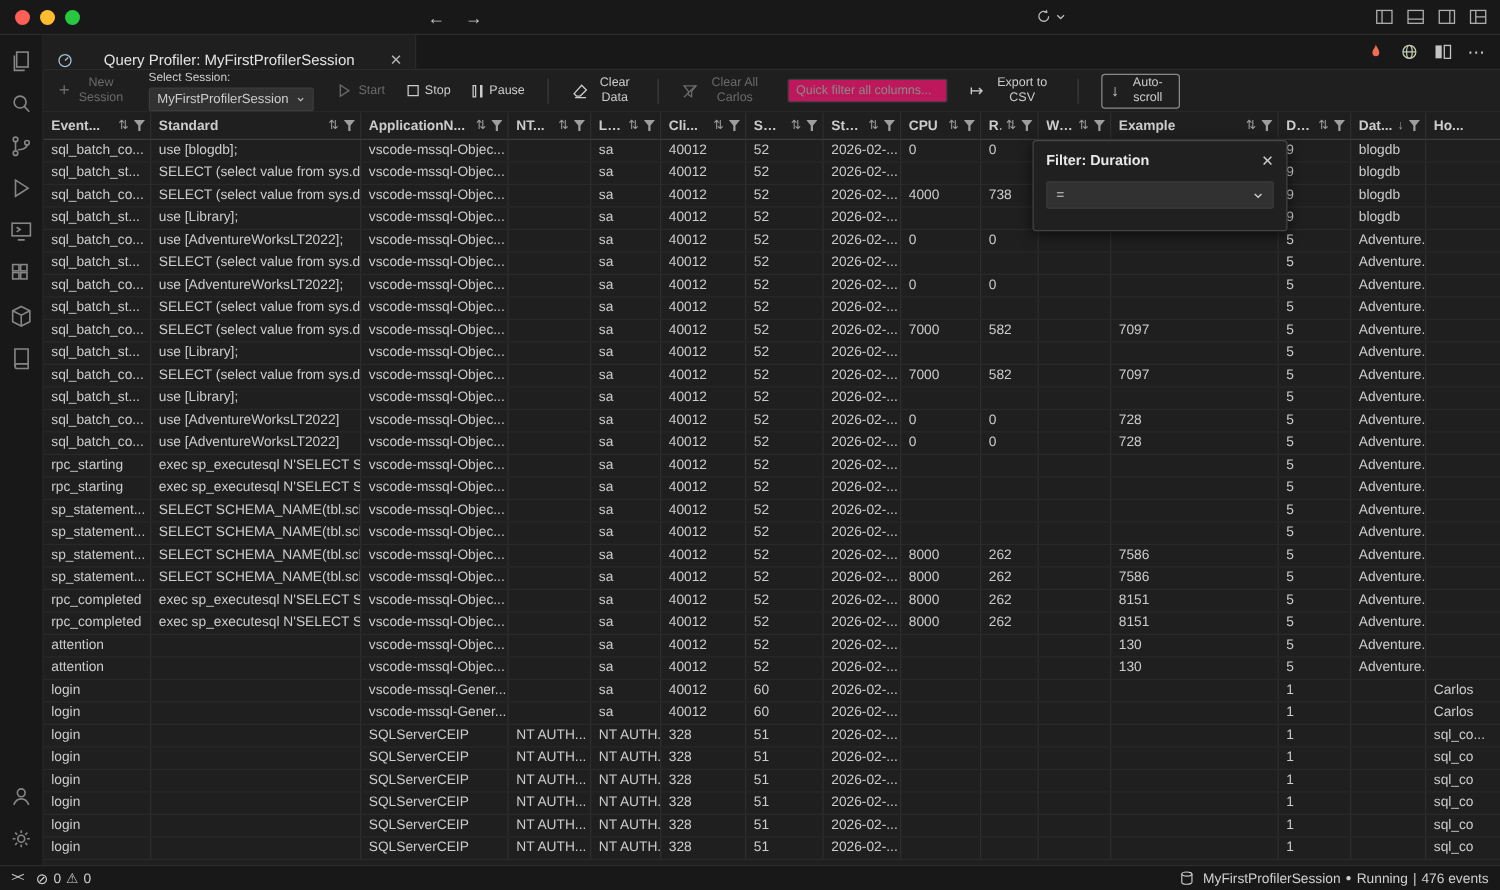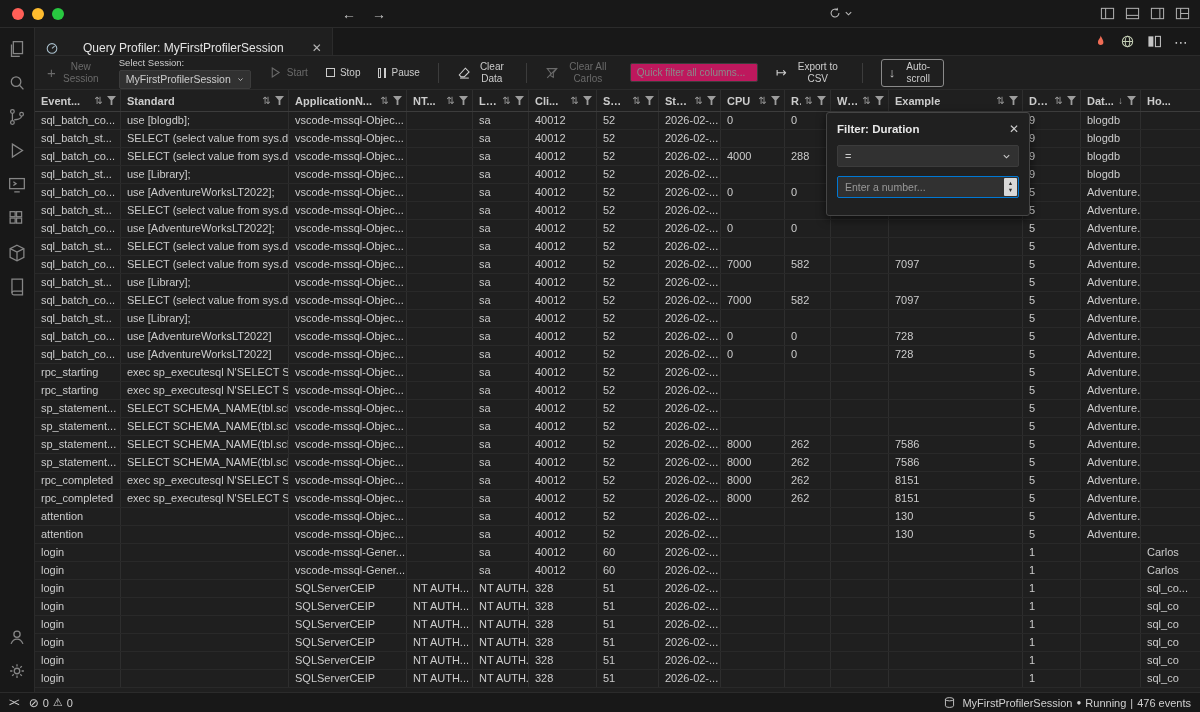--- a/index.html
+++ b/index.html
@@ -392,21 +392,21 @@
           <div class="row" style="grid-template-columns: 86px 168px 118px 66px 56px 68px 62px 62px 64px 46px 58px 134px 58px 60px 60px;">
             <div class="cell">sql_batch_co...</div>
             <div class="cell">SELECT (select value from sys.d...</div>
             <div class="cell">vscode-mssql-Objec...</div>
             <div class="cell"></div>
             <div class="cell">sa</div>
             <div class="cell">40012</div>
             <div class="cell">52</div>
             <div class="cell">2026-02-...</div>
             <div class="cell">4000</div>
-            <div class="cell">288</div>
+            <div class="cell">738</div>
             <div class="cell"></div>
             <div class="cell"></div>
             <div class="cell">9</div>
             <div class="cell">blogdb</div>
             <div class="cell"></div>
           </div>
           <div class="row" style="grid-template-columns: 86px 168px 118px 66px 56px 68px 62px 62px 64px 46px 58px 134px 58px 60px 60px;">
             <div class="cell">sql_batch_st...</div>
             <div class="cell">use [Library];</div>
             <div class="cell">vscode-mssql-Objec...</div>
@@ -904,27 +904,20 @@
       <div class="filter-popup">
         <div class="fp-head">
           <span class="fp-title">Filter: Duration</span>
           <span class="fp-close">✕</span>
         </div>
         <div class="fp-select">
           <span>=</span>
           <svg width="9" height="9" viewBox="0 0 10 10">
               <path d="M2 3.5 L5 6.5 L8 3.5" fill="none" stroke="#cccccc" stroke-width="1.2"></path>
             </svg>
-        </div>
-        <div class="fp-input-wrap">
-          <input class="fp-input" placeholder="Enter a number..." style="">
-          <span class="stepper">
-              <span>▲</span>
-              <span>▼</span>
-            </span>
         </div>
       </div>
     </div>
   </div>
 </div>
 
 <div class="statusbar">
   <span class="sb-item">
       <span class="remote-glyph">&gt;&lt;</span>
     </span>

